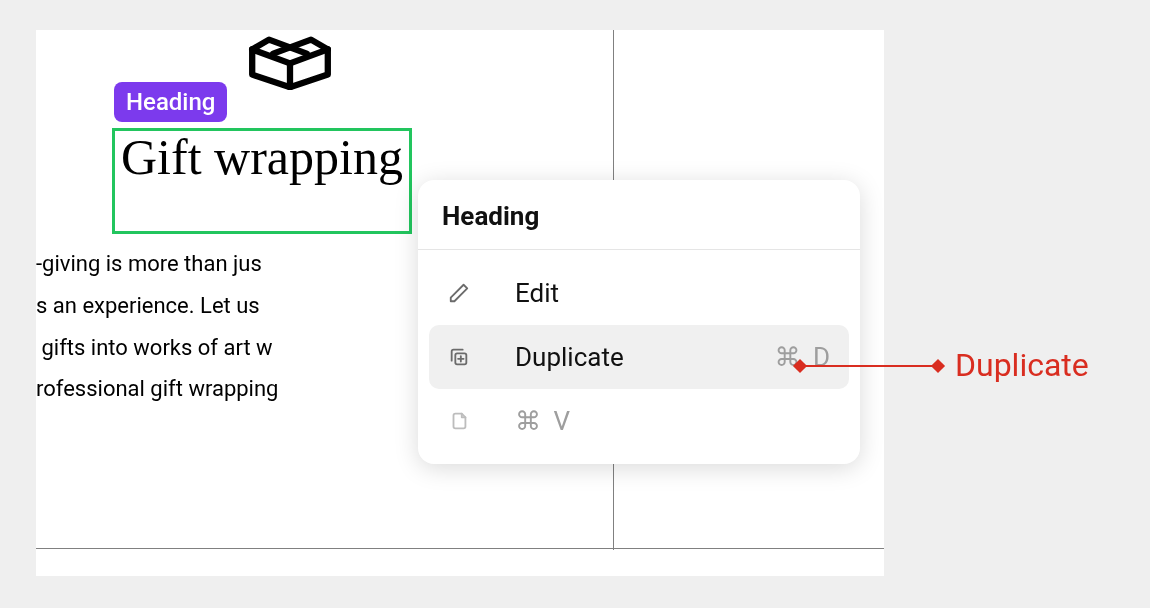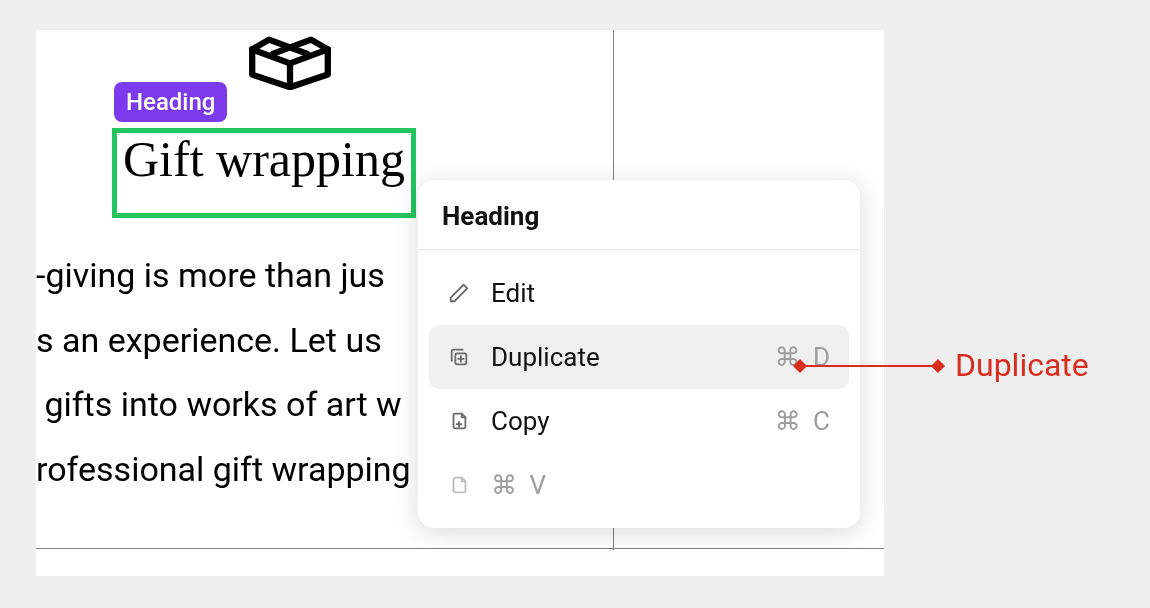--- a/index.html
+++ b/index.html
@@ -34,33 +34,33 @@
       position:absolute; left:78px; top:52px;
       background:#7C3AED;
       color:#FFFFFF;
       font-size:24px; font-weight:500;
       padding:6px 12px;
       border-radius:8px;
     }
     
     .heading-box {
       position:absolute; left:76px; top:98px;
-      border:5px solid #22c55e;
+      border:3px solid #22c55e;
       font-family:Georgia,"Times New Roman",serif;
       font-size:50px;
       color:#000;
       padding:0 6px;
       line-height:1.05;
-      height:90px;
+      height:106px;
     }
 
     
     .para {
       position:absolute; left:0px; top:213px;
-      font-size:34px; color:#000;
+      font-size:22px; color:#000;
       line-height:1.9;
       white-space:pre;
     }
 
     
     .menu {
       position:absolute; left:418px; top:180px;
       width:442px;
       background:#FFFFFF;
       border-radius:16px;
@@ -73,20 +73,21 @@
       font-size:26px; font-weight:700; color:#111;
     }
     .menu-sep { height:1px; background:#E5E5E5; margin:0 0; }
     .menu-list { padding:11px; }
     .menu-item {
       display:flex; align-items:center;
       padding:17px 16px;
       border-radius:10px;
       font-size:26px; color:#111;
       cursor:pointer;
+      gap:24px;
     }
     .menu-item.hover { background:#F0F0F0; }
     .menu-item.disabled { color:#9E9E9E; }
     .menu-item .mi-icon { width:28px; height:28px; margin-right:18px; flex:0 0 auto; display:flex;align-items:center;justify-content:center; }
     .menu-item .mi-label { flex:1; }
     .menu-item .mi-short { font-size:26px; color:#9E9E9E; letter-spacing:3px; }
 
     
     .callout-line {
       position:absolute;
@@ -153,31 +154,20 @@
         <svg width="22" height="22" viewBox="0 0 24 24" fill="none" stroke="#6b6b6b" stroke-width="2" stroke-linecap="round" stroke-linejoin="round">
           <rect x="8" y="8" width="12" height="12" rx="2"></rect>
           <path d="M4 16V6a2 2 0 0 1 2-2h10"></path>
           <path d="M14 11v6M11 14h6"></path>
         </svg>
       </span>
       <span class="mi-label">Duplicate</span>
       <span class="mi-short">⌘ D</span>
     </div>
 
-    <div class="menu-item">
-      <span class="mi-icon">
-        <svg width="22" height="22" viewBox="0 0 24 24" fill="none" stroke="#6b6b6b" stroke-width="2" stroke-linecap="round" stroke-linejoin="round">
-          <path d="M8 4h7l4 4v10a2 2 0 0 1-2 2H8a2 2 0 0 1-2-2V6a2 2 0 0 1 2-2z"></path>
-          <path d="M15 4v4h4"></path>
-          <path d="M12 13v5M9.5 15.5H14.5"></path>
-        </svg>
-      </span>
-      <span class="mi-label">Copy</span>
-      <span class="mi-short">⌘ C</span>
-    </div>
 
     <div class="menu-item disabled">
       <span class="mi-icon">
         <svg width="22" height="22" viewBox="0 0 24 24" fill="none" stroke="#bdbdbd" stroke-width="2" stroke-linecap="round" stroke-linejoin="round">
           <path d="M8 4h7l4 4v10a2 2 0 0 1-2 2H8a2 2 0 0 1-2-2V6a2 2 0 0 1 2-2z"></path>
           <path d="M15 4v4h4"></path>
         </svg>
       </span>
       <span class="mi-short">⌘ V</span>
     </div>

